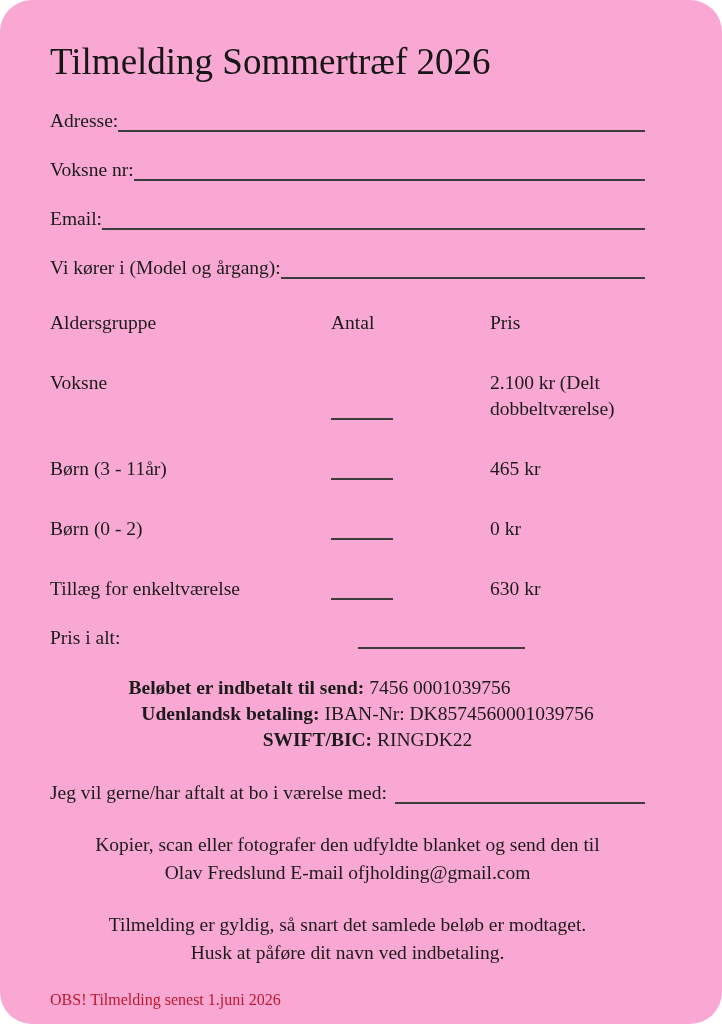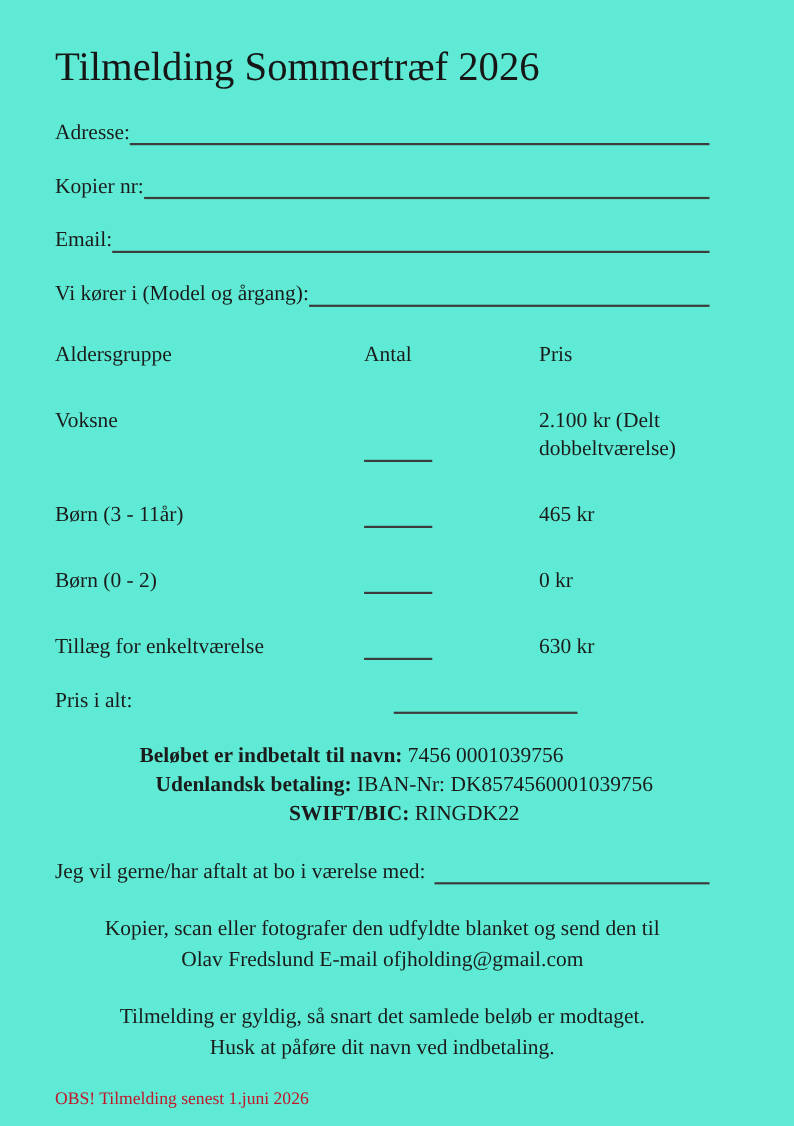--- a/index.html
+++ b/index.html
@@ -2,25 +2,26 @@
 <html><head>
 <meta charset="utf-8">
 <style>
   html, body { margin: 0; padding: 0; background: #ffffff; }
   .page {
     position: relative;
     width: 722px;
     height: 1024px;
     box-sizing: border-box;
     padding: 40px 77px 0 50px;
-    background: #5eead4;
+    background: #f9a8d4;
     color: #1b1b1b;
     font-family: "Liberation Serif", "DejaVu Serif", serif;
     font-size: 19.5px;
     overflow: hidden;
+    border-radius: 32px;
   }
   h1.title {
     margin: 0;
     font-size: 37px;
     font-weight: 400;
     letter-spacing: 0px;
     line-height: 1.2;
     color: #161616;
   }
   .field {
@@ -96,21 +97,21 @@
 
   <h1 class="title">Tilmelding Sommertræf 2026</h1>
 
 
   <div class="field">
     <span class="flabel">Adresse:</span>
     <span class="fill"></span>
   </div>
 
   <div class="field">
-    <span class="flabel">Kopier nr:</span>
+    <span class="flabel">Voksne nr:</span>
     <span class="fill"></span>
   </div>
 
   <div class="field">
     <span class="flabel">Email:</span>
     <span class="fill"></span>
   </div>
 
   <div class="field">
     <span class="flabel">Vi kører i (Model og årgang):</span>
@@ -138,21 +139,21 @@
     <span class="blank"></span>
     <span>630 kr</span>
   </div>
 
   <div class="total">
     <span>Pris i alt:</span>
     <span class="total-line"></span>
   </div>
 
   <div class="payment">
-    <p class="payline shift-left"><b>Beløbet er indbetalt til navn:</b> <span>7456 0001039756</span></p>
+    <p class="payline shift-left"><b>Beløbet er indbetalt til send:</b> <span>7456 0001039756</span></p>
     <p class="payline"><b>Udenlandsk betaling:</b> <span>IBAN-Nr: DK8574560001039756</span></p>
     <p class="payline"><b>SWIFT/BIC:</b> <span>RINGDK22</span></p>
   </div>
 
   <div class="field roommate">
     <span class="flabel">Jeg vil gerne/har aftalt at bo i værelse med:</span>
     <span class="fill"></span>
   </div>
 
   <p class="para">

